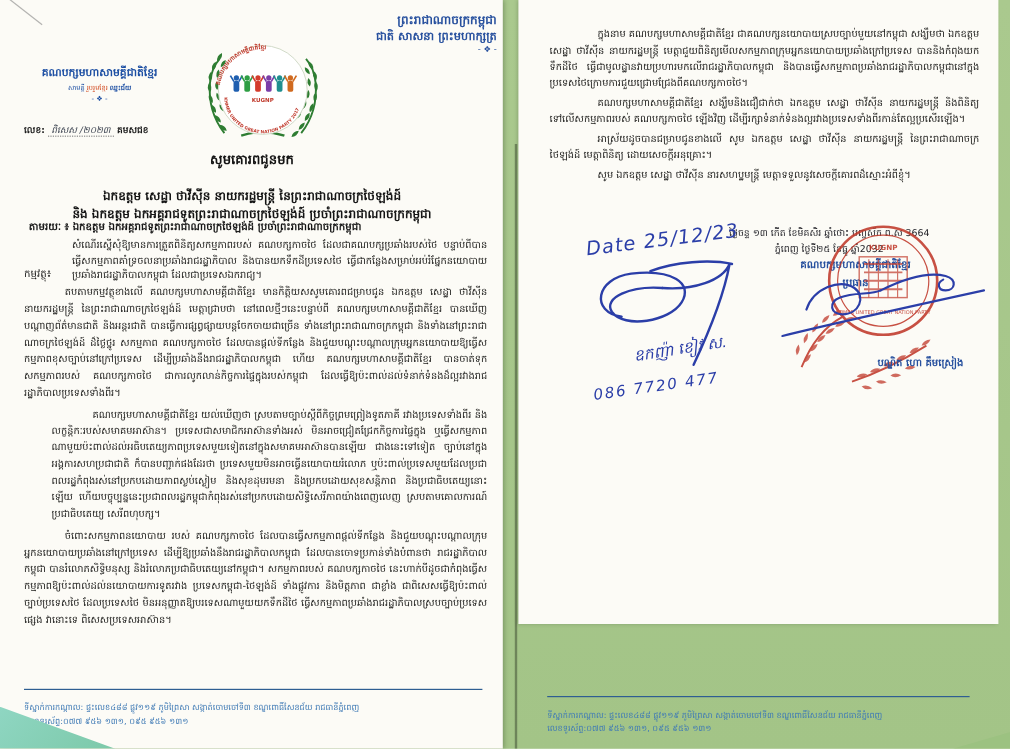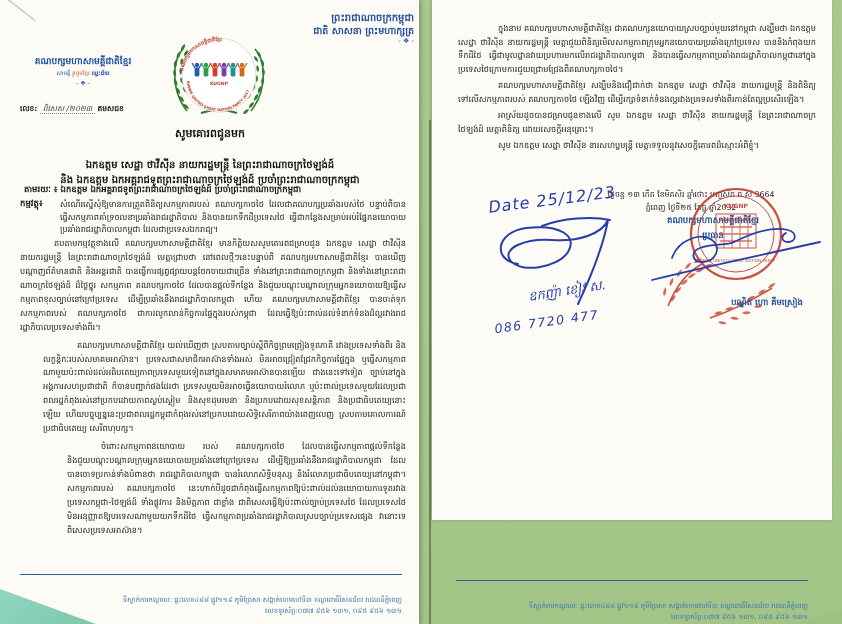--- a/index.html
+++ b/index.html
@@ -40,32 +40,32 @@
   .kingdom-block .k2{font-size:9.5px;line-height:1.35;}
   .kingdom-block .kd{font-size:7px;font-weight:normal;}
 
   .title-block{position:absolute;left:18px;top:126px;width:384px;text-align:center;color:#141414;font-weight:bold;}
   .title-block .t1{font-size:11px;margin-bottom:15px;}
   .title-block .t2,.title-block .t3{font-size:10px;line-height:1.5;}
 
   .via-line{position:absolute;left:4px;top:184px;width:386px;font-size:8.5px;font-weight:bold;color:#161616;
     white-space:nowrap;overflow:hidden;margin-left:20px;}
   .subject-row{position:absolute;left:20px;top:198px;width:386px;display:flex;}
-  .subject-label{width:40px;flex:none;font-size:8.5px;font-weight:bold;color:#161616;}
+  .subject-label{width:40px;flex:none;font-size:8.5px;font-weight:normal;color:#161616;margin-top:25px;}
   .subject-body{flex:1;font-size:8.2px;line-height:1.55;text-align:justify;color:#20201e;
     height:52px;overflow:hidden;}
 
   .body-paras{position:absolute;left:20px;top:237px;width:386px;height:334px;overflow:hidden;}
   .body-paras p{margin:0 0 4px;font-size:8.2px;line-height:1.7;text-align:justify;color:#20201e;text-indent:34px;}
   .body-paras p.max1{max-height:112px;overflow:hidden;}
   .body-paras p.max2{max-height:128px;overflow:hidden;margin-left:23px;}
-  .body-paras p.max3{max-height:112px;overflow:hidden;margin-left:47px;}
-
-  .page-footer{position:absolute;left:20px;width:382px;border-top:1.5px solid #2e5e92;padding-top:20px;
-    text-align:right;color:#3f7ab5;font-size:6.8px;line-height:1.6;}
+  .body-paras p.max3{max-height:112px;overflow:hidden;}
+
+  .page-footer{position:absolute;left:20px;width:382px;border-top:1.5px solid #2e5e92;padding-top:10px;
+    text-align:left;color:#3f7ab5;font-size:6.8px;line-height:1.6;}
   .pf-left{top:574px;}
   .pf-right{left:24px;width:352px;top:580px;}
 
   
   .r-paras{position:absolute;left:26px;top:22px;width:358px;height:162px;overflow:hidden;}
   .r-paras p{margin:0 0 3px;font-size:8.2px;line-height:1.65;text-align:justify;color:#20201e;text-indent:40px;}
   .r-paras p.rmax1{max-height:70px;overflow:hidden;}
   .r-paras p.rmax2{max-height:42px;overflow:hidden;}
   .r-paras p.rmax3{max-height:42px;overflow:hidden;}
   .r-paras p.rmax4{max-height:16px;overflow:hidden;}

